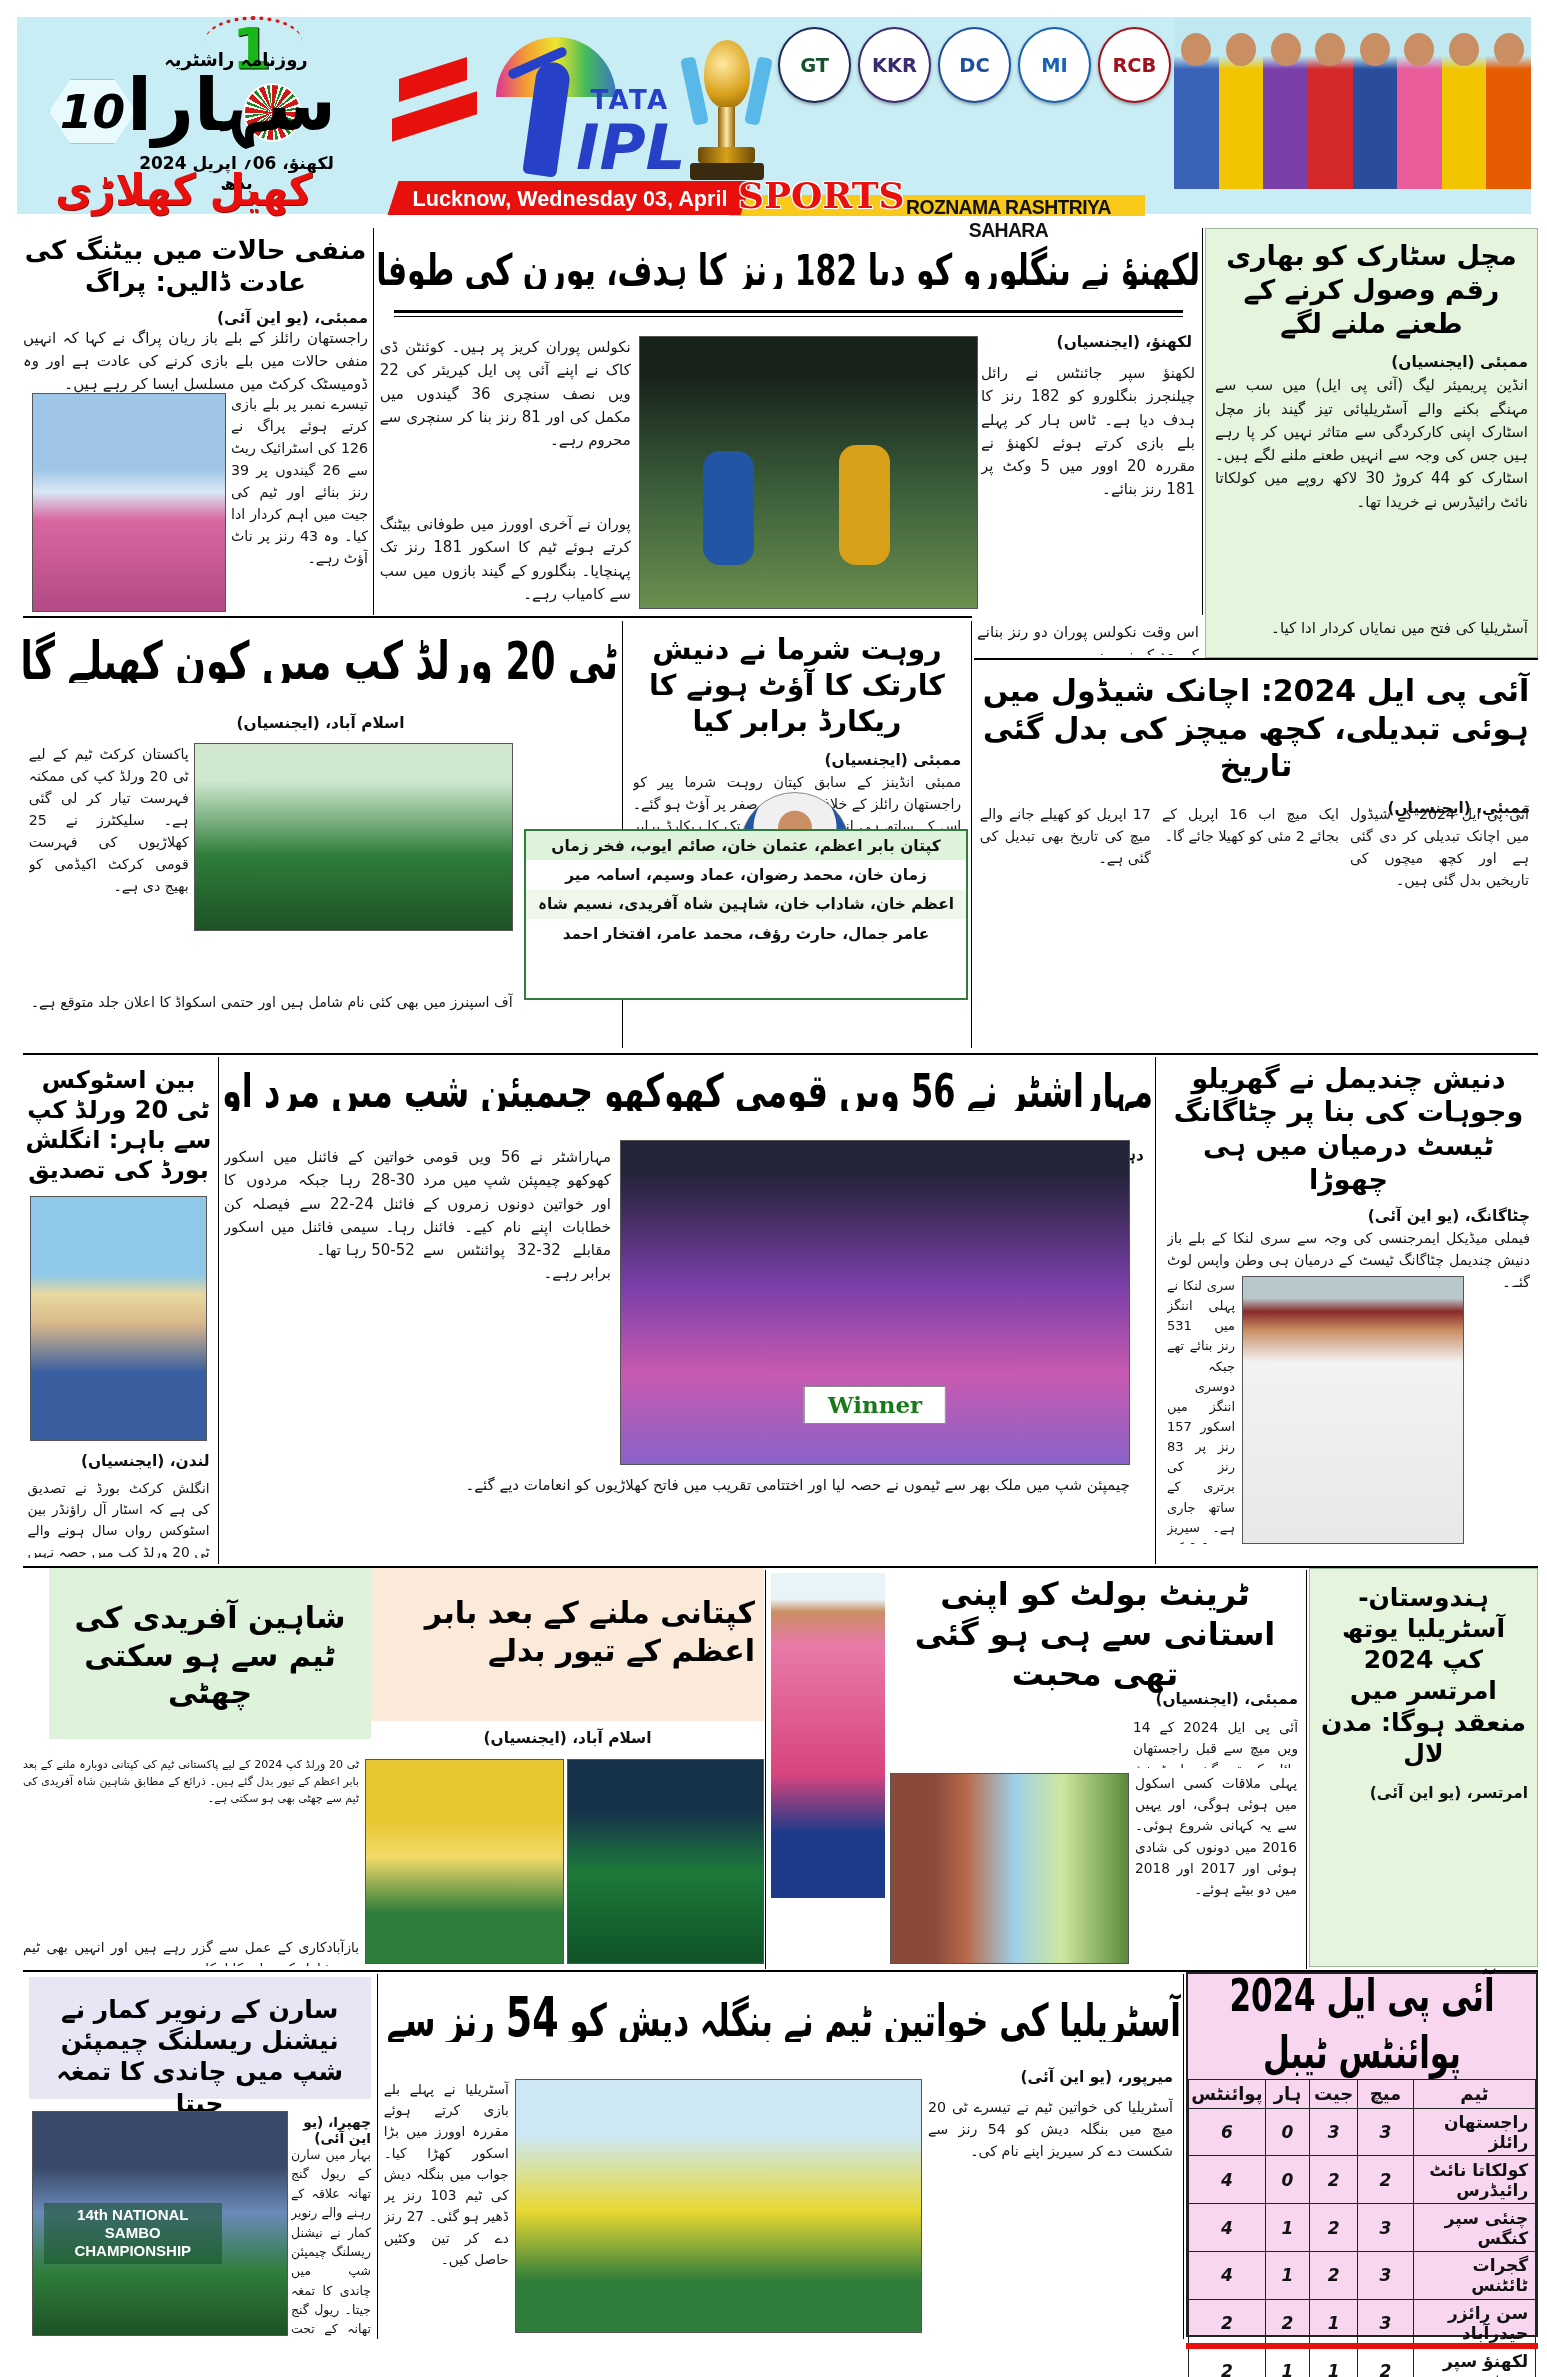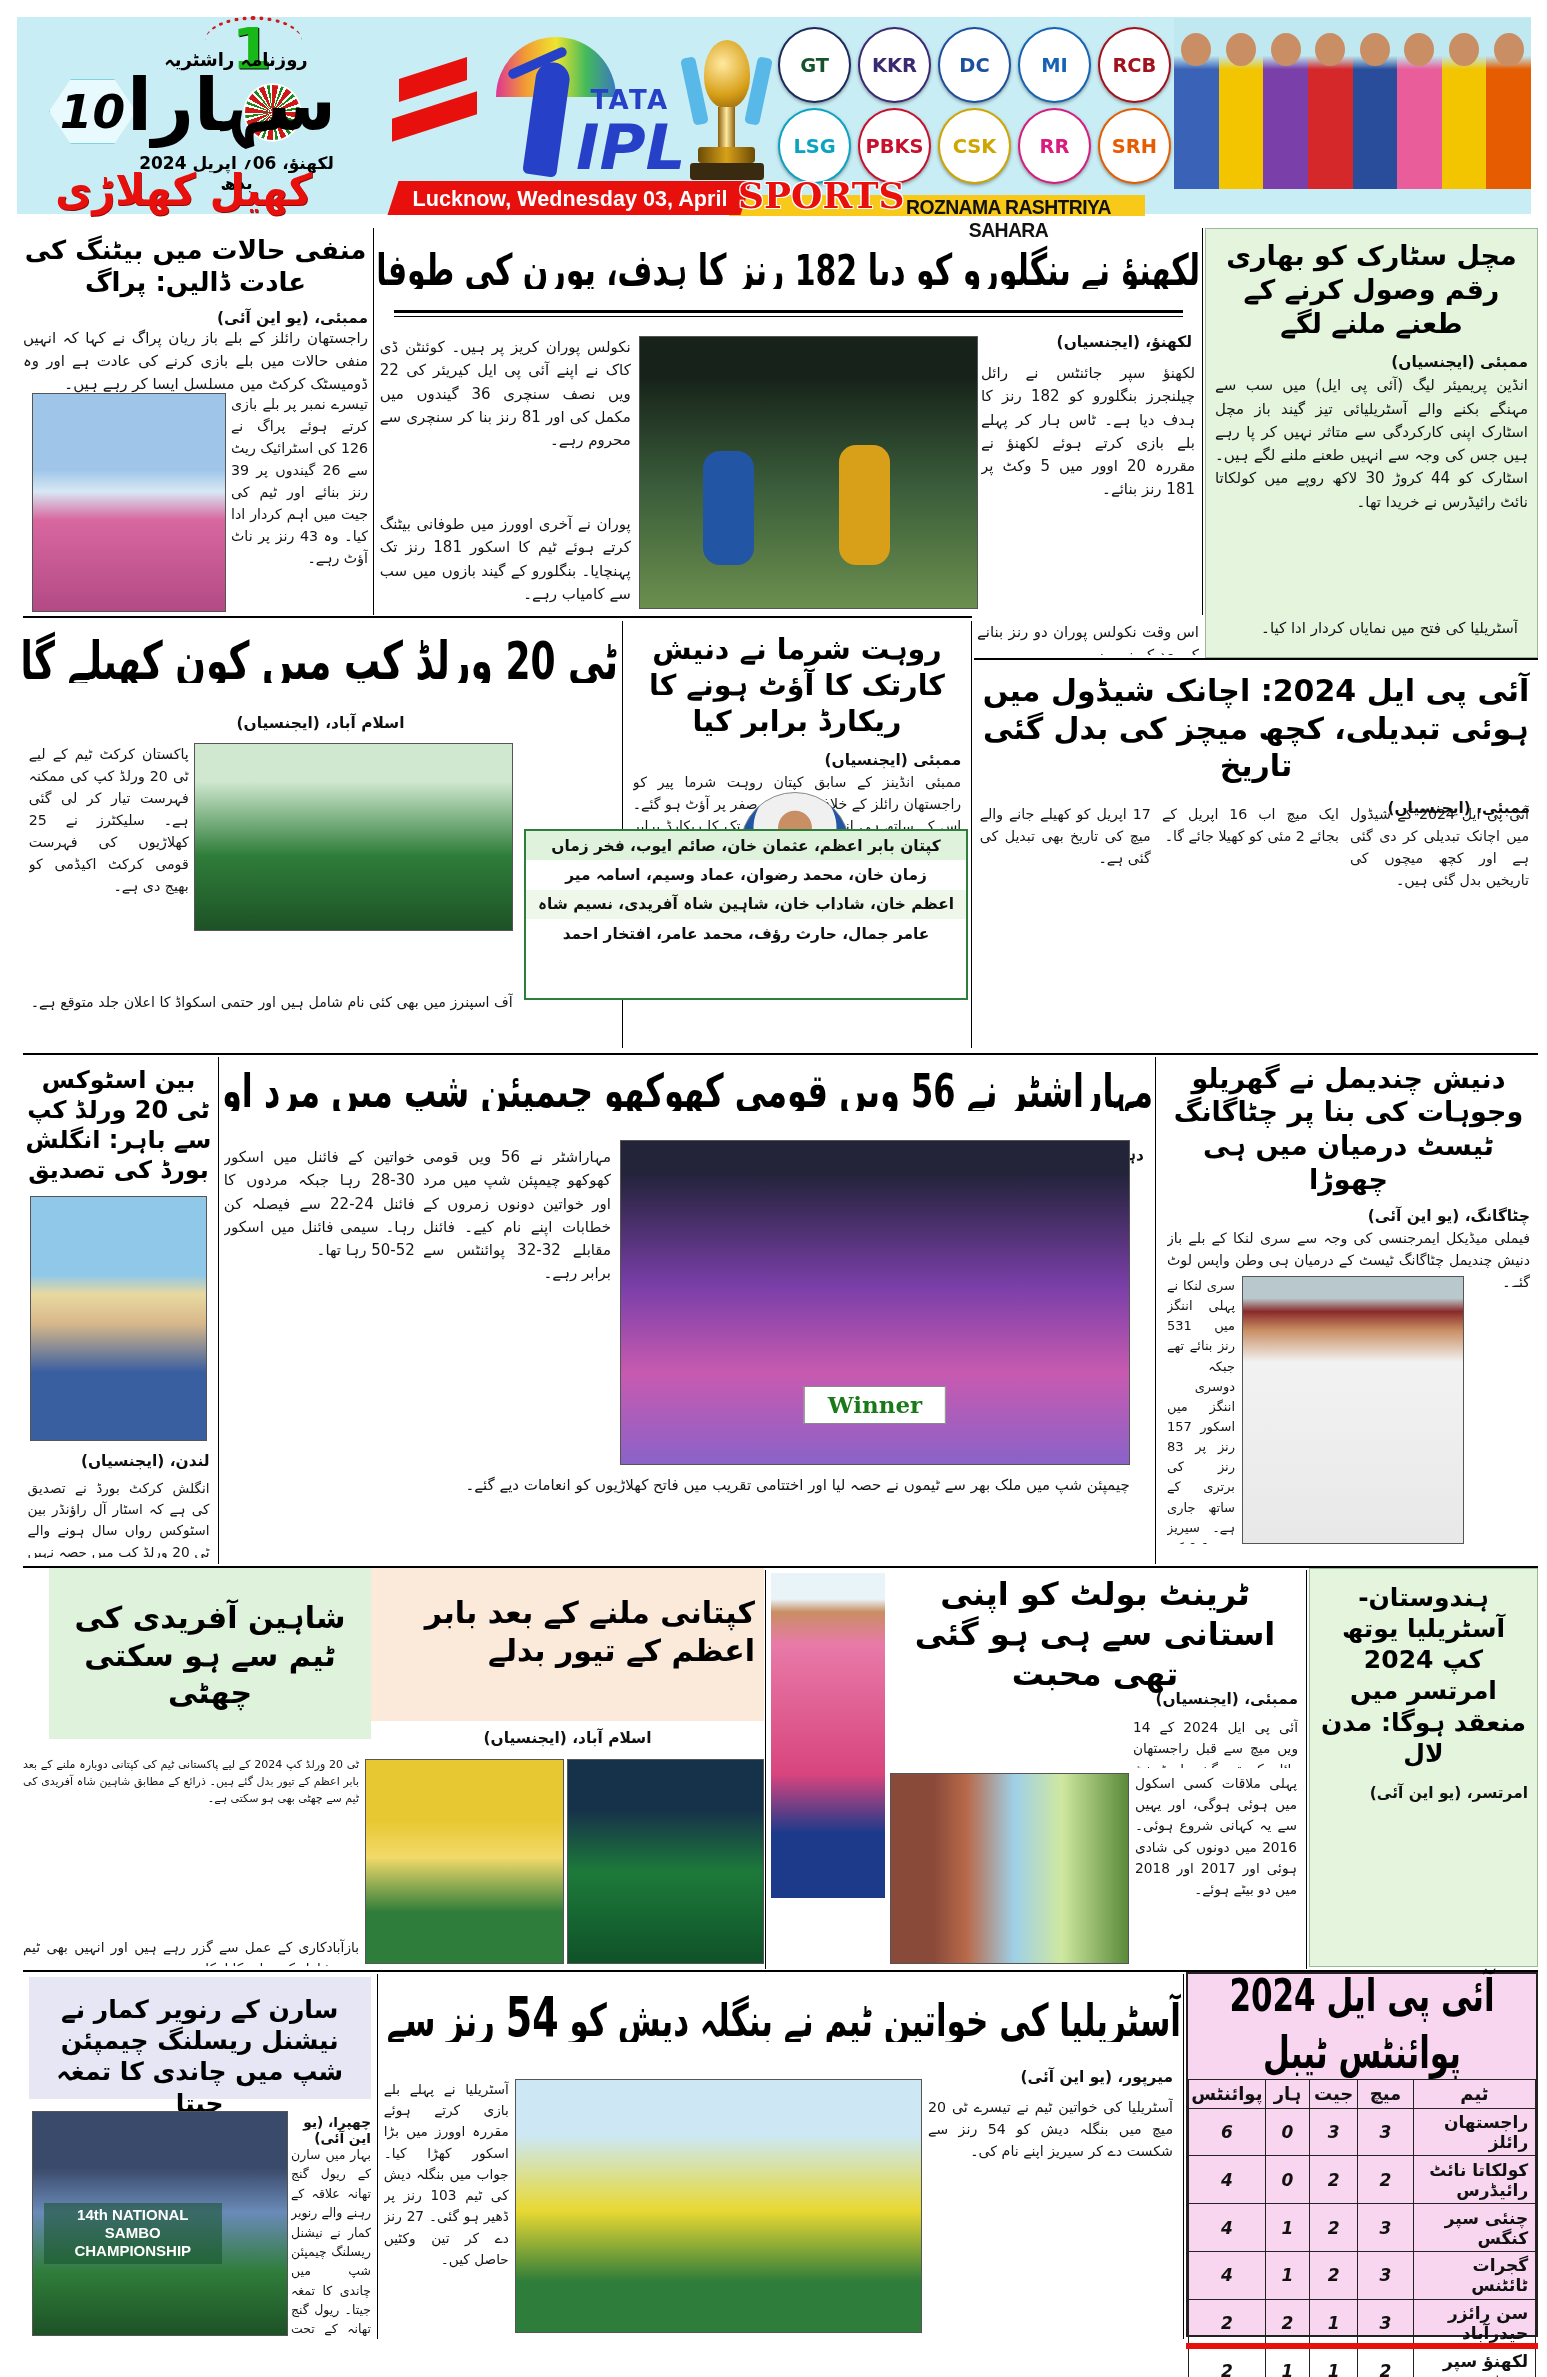--- a/index.html
+++ b/index.html
@@ -100,37 +100,20 @@
       <div class="badge" style="color:#1d4f9e;border:2.8px solid #1d4f9e;">
           <span>DC</span>
         </div>
       <div class="badge" style="color:#1663b4;border:2.8px solid #1663b4;">
           <span>MI</span>
         </div>
       <div class="badge" style="color:#a2121d;border:2.8px solid #a2121d;">
           <span>RCB</span>
         </div>
     </div>
-    <div class="abs" style="left:778px;top:108px;width:393px;display:flex;gap:6.8px;">
-      <div class="badge" style="color:#0aa3c2;border:2.8px solid #0aa3c2;">
-          <span>LSG</span>
-        </div>
-      <div class="badge" style="color:#c8102e;border:2.8px solid #c8102e;">
-          <span>PBKS</span>
-        </div>
-      <div class="badge" style="color:#cfa500;border:2.8px solid #cfa500;">
-          <span>CSK</span>
-        </div>
-      <div class="badge" style="color:#d81b7f;border:2.8px solid #d81b7f;">
-          <span>RR</span>
-        </div>
-      <div class="badge" style="color:#e65c00;border:2.8px solid #e65c00;">
-          <span>SRH</span>
-        </div>
-    </div>
 
     <div class="abs" style="left:1174px;top:18px;width:357px;height:171px;display:flex;background:#bfe8f0;">
       <div class="playercard" style="flex:1;background:linear-gradient(180deg,#bfe8f0 22%,#3a63b8 30%);">
           <div class="head"></div>
         </div>
       <div class="playercard" style="flex:1;background:linear-gradient(180deg,#bfe8f0 22%,#f2c500 30%);">
           <div class="head"></div>
         </div>
       <div class="playercard" style="flex:1;background:linear-gradient(180deg,#bfe8f0 22%,#7a3fa8 30%);">
           <div class="head"></div>
@@ -201,21 +184,21 @@
       <span>پوران نے آخری اوورز میں طوفانی بیٹنگ کرتے ہوئے ٹیم کا اسکور 181 رنز تک پہنچایا۔ بنگلورو کے گیند بازوں میں سب سے کامیاب رہے۔</span></div>
   </div>
 
   <div class="abs panel-green" style="left:1205px;top:228px;width:333px;height:430px;">
     <div class="hl urdu" style="font-size:27px;padding:10.3px 8px 0 8px;">
       <span>مچل سٹارک کو بھاری رقم وصول کرنے کے طعنے ملنے لگے</span></div>
     <div class="byline urdu" style="margin:12.5px 9px 0 9px;">
       <span>ممبئی (ایجنسیاں)</span></div>
     <div class="bt urdu" style="margin:3.4px 9px;height:239px;">
       <span>انڈین پریمیئر لیگ (آئی پی ایل) میں سب سے مہنگے بکنے والے آسٹریلیائی تیز گیند باز مچل اسٹارک اپنی کارکردگی سے متاثر نہیں کر پا رہے ہیں جس کی وجہ سے انہیں طعنے ملنے لگے ہیں۔ اسٹارک کو 44 کروڑ 30 لاکھ روپے میں کولکاتا نائٹ رائیڈرس نے خریدا تھا۔</span></div>
-    <div class="bt urdu" style="margin:0 19px;height:34px;">
+    <div class="bt urdu" style="margin:0 9px;height:34px;">
       <span>آسٹریلیا کی فتح میں نمایاں کردار ادا کیا۔</span></div>
   </div>
 
   <div class="bt urdu abs" style="left:977px;top:621px;width:222px;height:34px;">
     <span>اس وقت نکولس پوران دو رنز بنانے کے بعد کریز پر ہیں۔</span></div>
 
   <div class="abs hrule" style="left:23px;top:616px;width:949px;"></div>
   <div class="abs hrule" style="left:974px;top:658px;width:564px;"></div>
   <div class="abs vrule" style="left:622px;top:621px;height:427px;"></div>
   <div class="abs vrule" style="left:971px;top:621px;height:427px;"></div>

